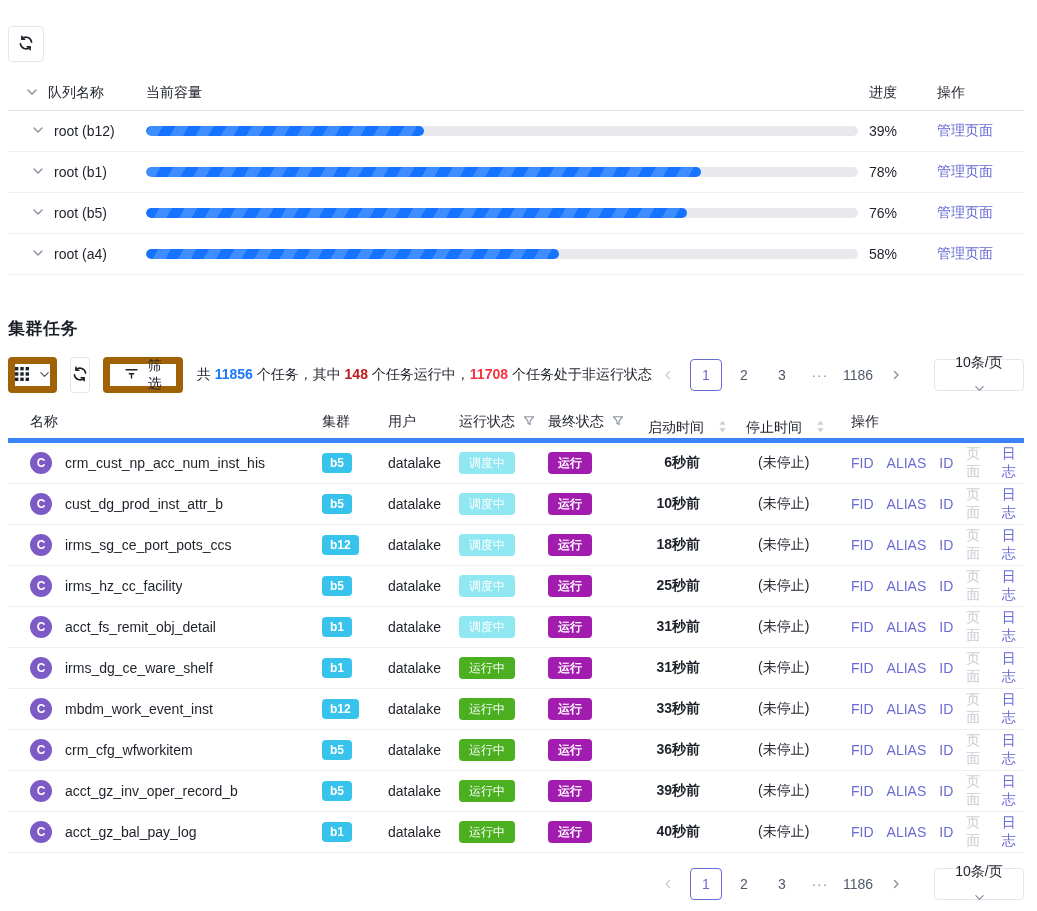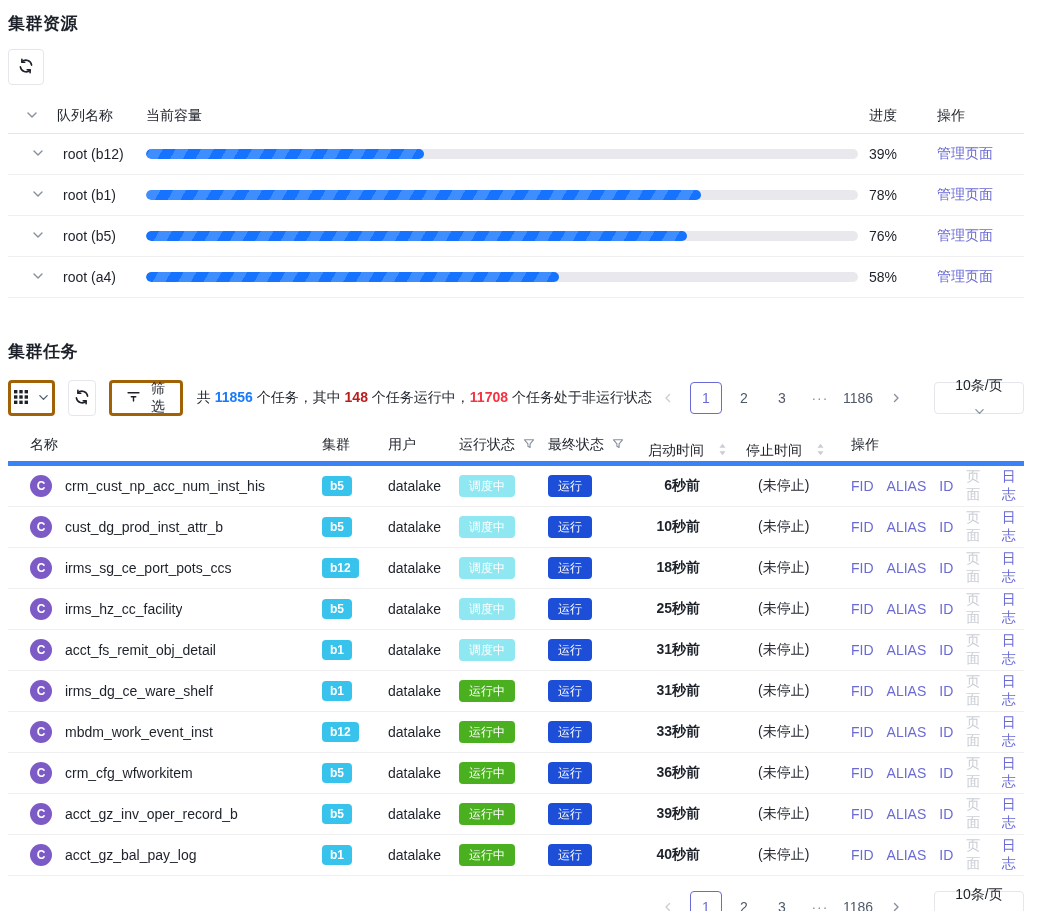--- a/index.html
+++ b/index.html
@@ -12,32 +12,32 @@
 
   .section-title { font-size: 17px; font-weight: 700; color: #1d2129; letter-spacing: .5px; }
 
   
   .icon-btn {
     width: 36px; height: 36px; background: #fff; border: 1px solid #e5e6eb;
     border-radius: 4px; display: inline-flex; align-items: center; justify-content: center;
     cursor: pointer;
   }
   .tool-btn {
-    height: 36px; background: #fff; border: 3px solid #a16207; border-radius: 4px;
+    height: 36px; background: #fff; border: 7px solid #a16207; border-radius: 4px;
     display: inline-flex; align-items: center; justify-content: center; gap: 9px;
     padding: 0 14px; cursor: pointer; font-size: 14px; color: #1d2129;
   }
   .refresh-top { margin-top: 14px; }
 
   
   .rc-table { margin-top: 13px; }
   .rc-head, .rc-row { display: flex; align-items: center; }
   .rc-head { height: 36px; border-bottom: 1px solid #e5e6eb; font-weight: 500; }
   .rc-row  { height: 41px; border-bottom: 1px solid #efeff1; }
-  .col-queue { flex: 0 0 138px; display: flex; align-items: center; gap: 19px; padding-left: 18px; }
+  .col-queue { flex: 0 0 138px; display: flex; align-items: center; gap: 10px; padding-left: 18px; }
   .rc-row .col-queue { padding-left: 24px; }
   .col-cap { flex: 1 1 auto; }
   .col-pct { flex: 0 0 48px; margin-left: 11px; font-weight: 500; }
   .col-act { flex: 0 0 87px; margin-left: 20px; }
   .progress-track { width: 100%; height: 10px; background: #e9e9ed; border-radius: 5px; overflow: hidden; }
   .progress-fill  { height: 100%; border-radius: 5px;
     background: repeating-linear-gradient(-60deg, #1673ff 0 11px, #3f8eff 11px 22px); }
   .link { color: #6a6ad6; text-decoration: none; cursor: pointer; }
   .link.disabled { color: #c9cdd4; cursor: default; }
 
@@ -96,31 +96,30 @@
   .task-name { white-space: nowrap; overflow: hidden; text-overflow: ellipsis; }
 
   .badge {
     display: inline-block; border-radius: 4px; color: #fff; font-size: 12px; line-height: 20px;
     padding: 0 8px; font-weight: 700;
   }
   .badge-cluster { background: #38c3ec; }
   .badge-status { font-weight: 400; line-height: 22px; padding: 0 10px; }
   .badge-scheduling { background: #8fe8f1; }
   .badge-running { background: #4bb01f; }
-  .badge-final { background: #1d4ed8; font-weight: 400; line-height: 22px; padding: 0 10px; }
+  .badge-final { background: #a21caf; font-weight: 700; line-height: 22px; padding: 0 10px; }
 
   .bottom-bar { display: flex; justify-content: flex-end; margin-top: 15px; }
 </style>
 </head>
 <body>
 
 <div class="page">
 
   
-  <div class="section-title">集群资源</div>
 
   <button class="icon-btn refresh-top">
     <span>
       <svg width="16" height="16" viewBox="0 0 16 16" fill="none" stroke="#1d2129" stroke-width="1.6" stroke-linecap="round" stroke-linejoin="round">
         <path d="M13.6 7.2a5.7 5.7 0 0 0-9.7-3.3"></path>
         <polyline points="3.9 1.3 3.9 4.2 6.8 4.2"></polyline>
         <path d="M2.4 8.8a5.7 5.7 0 0 0 9.7 3.3"></path>
         <polyline points="12.1 14.7 12.1 11.8 9.2 11.8"></polyline>
       </svg>
     </span>

